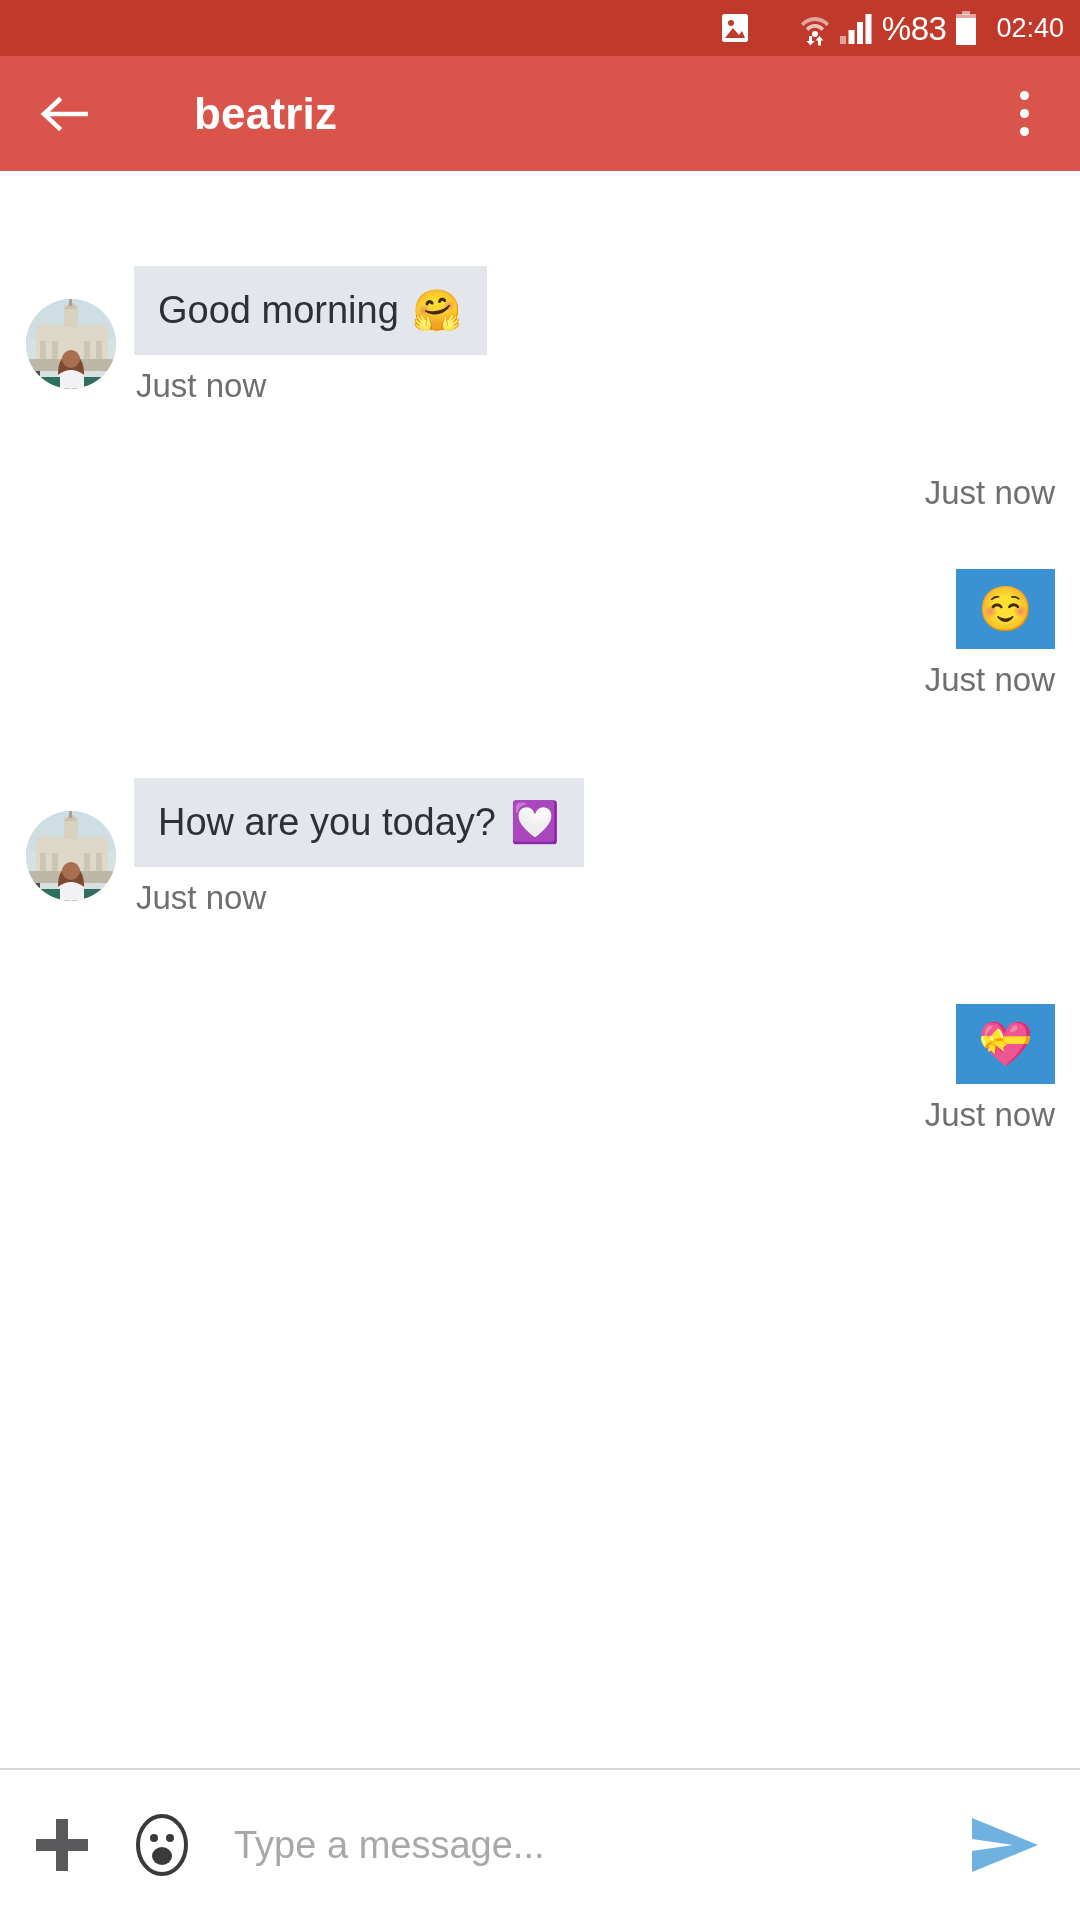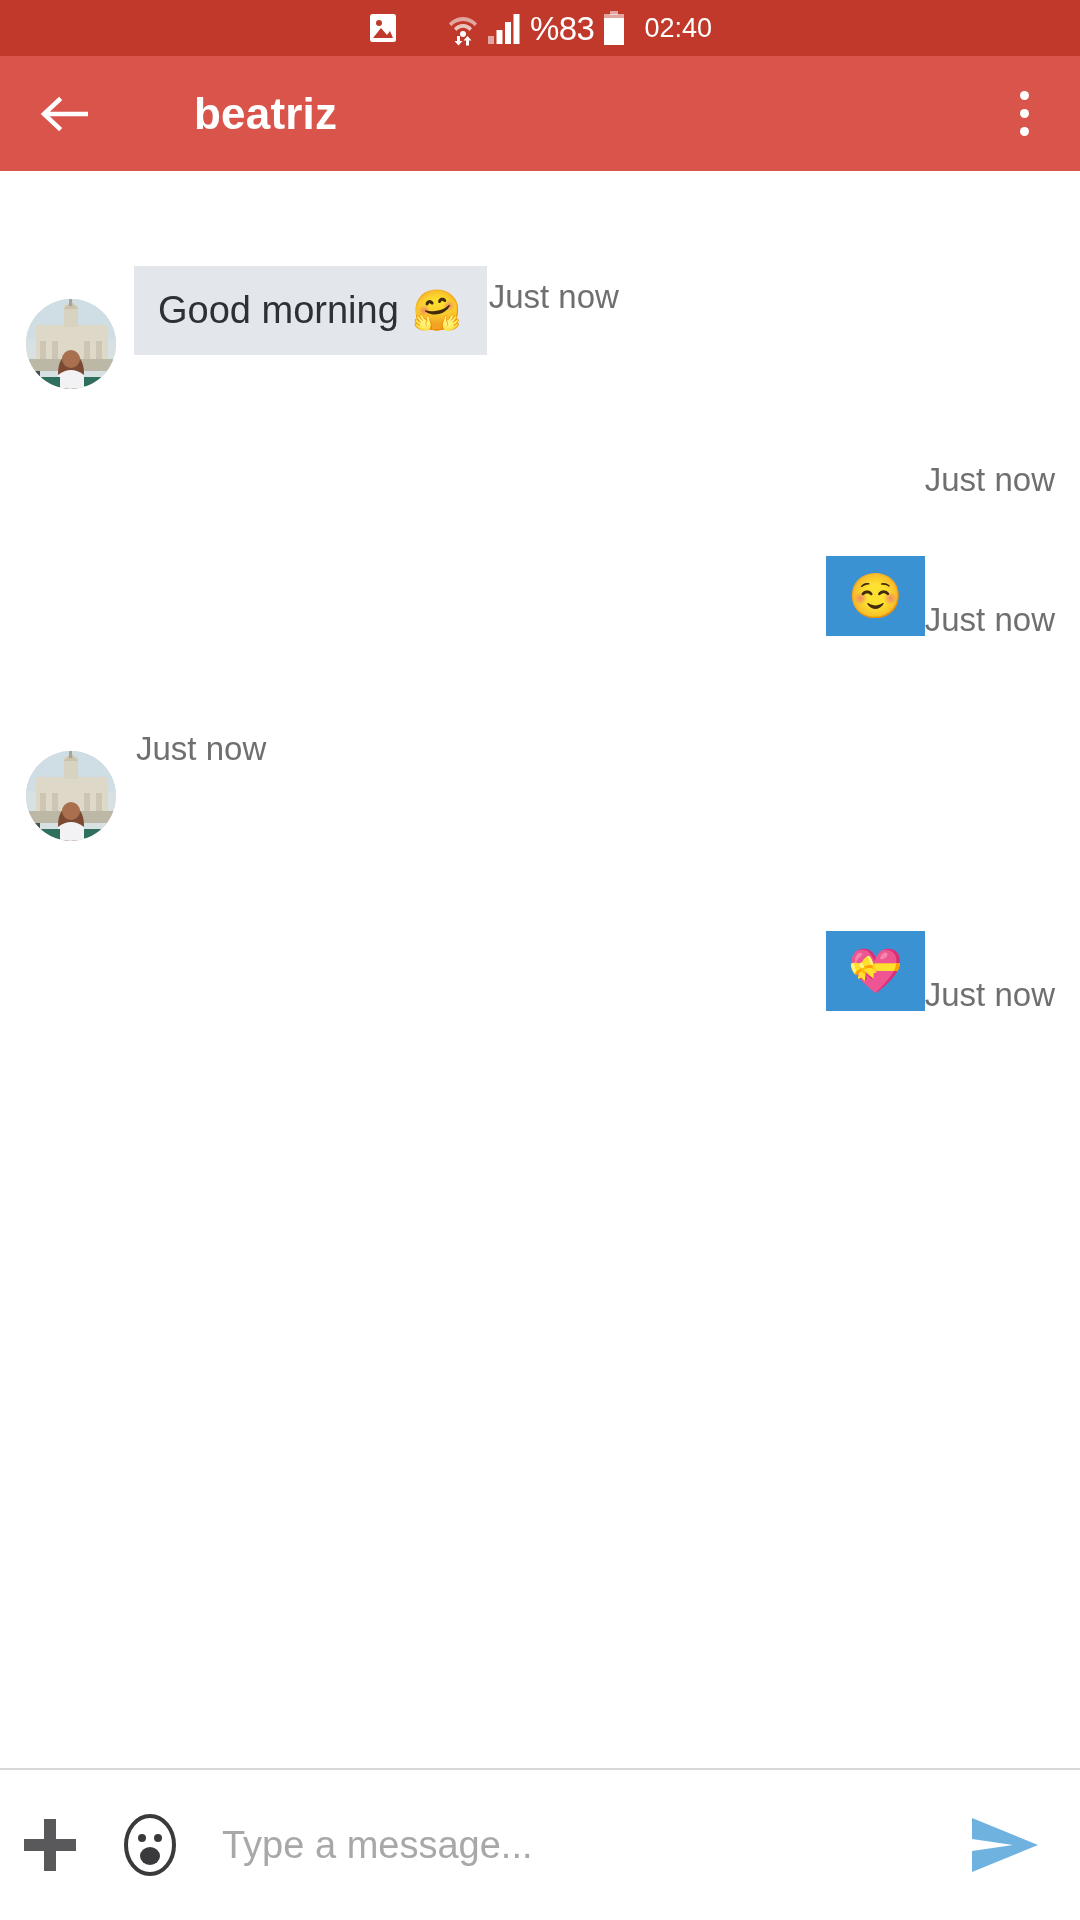--- a/index.html
+++ b/index.html
@@ -20,21 +20,21 @@
     flex-direction: column;
     background: #ffffff;
   }
 
   
   .status-bar {
     height: 56px;
     background: #c0392b;
     display: flex;
     align-items: center;
-    justify-content: center;
+    justify-content: flex-end;
     padding: 0 16px 0 14px;
     flex: 0 0 auto;
     gap: 48px;
   }
   .status-left { display: flex; align-items: center; gap: 10px; }
   .status-right {
     display: flex;
     align-items: center;
     gap: 9px;
     color: #ffffff;
@@ -123,21 +123,21 @@
     height: 90px;
     border-radius: 50%;
     flex: 0 0 auto;
     margin-top: 33px;
     overflow: hidden;
     background: #cfd4cf;
     position: relative;
   }
   .avatar svg { display: block; width: 90px; height: 90px; }
 
-  .msg-col { display: flex; flex-direction: row; }
+  .msg-col { display: flex; flex-direction: column; }
   .msg-col.incoming { align-items: flex-start; margin-left: 18px; }
   .msg-col.outgoing { align-items: flex-end; }
 
   .bubble {
     display: inline-flex;
     align-items: center;
     font-size: 38px;
     line-height: 1.18;
     padding: 22px 24px;
     white-space: nowrap;
@@ -177,21 +177,21 @@
   .spacer-lg { height: 90px; }
 
   
   .input-bar {
     flex: 0 0 auto;
     height: 152px;
     border-top: 2px solid #d8d8d8;
     background: #ffffff;
     display: flex;
     align-items: center;
-    padding: 0 34px 0 12px;
+    padding: 0 34px 0 24px;
   }
   .plus-btn {
     width: 76px;
     height: 76px;
     display: flex;
     align-items: center;
     justify-content: center;
     cursor: pointer;
     flex: 0 0 auto;
   }
@@ -382,20 +382,24 @@
             <ellipse cx="45" cy="74" rx="13" ry="20" fill="#7a4a32"></ellipse>
             <circle cx="45" cy="60" r="9" fill="#a8704e"></circle>
             <path d="M32 76 Q45 66 58 76 L58 90 L32 90 Z" fill="#f2f2f4"></path>
             <rect x="0" y="78" width="34" height="14" fill="#2f6f5e"></rect>
             <rect x="58" y="78" width="36" height="14" fill="#2f6f5e"></rect>
             <rect x="0" y="72" width="14" height="8" fill="#4a4f52"></rect>
           </g>
         </svg>
       </div>
       <div class="msg-col incoming">
+        <div class="bubble incoming">
+          <span>How are you today?</span>
+          <span class="emoji">💟</span>
+        </div>
         <div class="timestamp">Just now</div>
       </div>
     </div>
 
     <div class="spacer-lg"></div>
 
     <div class="msg-row outgoing">
       <div class="msg-col outgoing">
         <div class="bubble outgoing emoji-only">
           <span class="emoji">💝</span>

